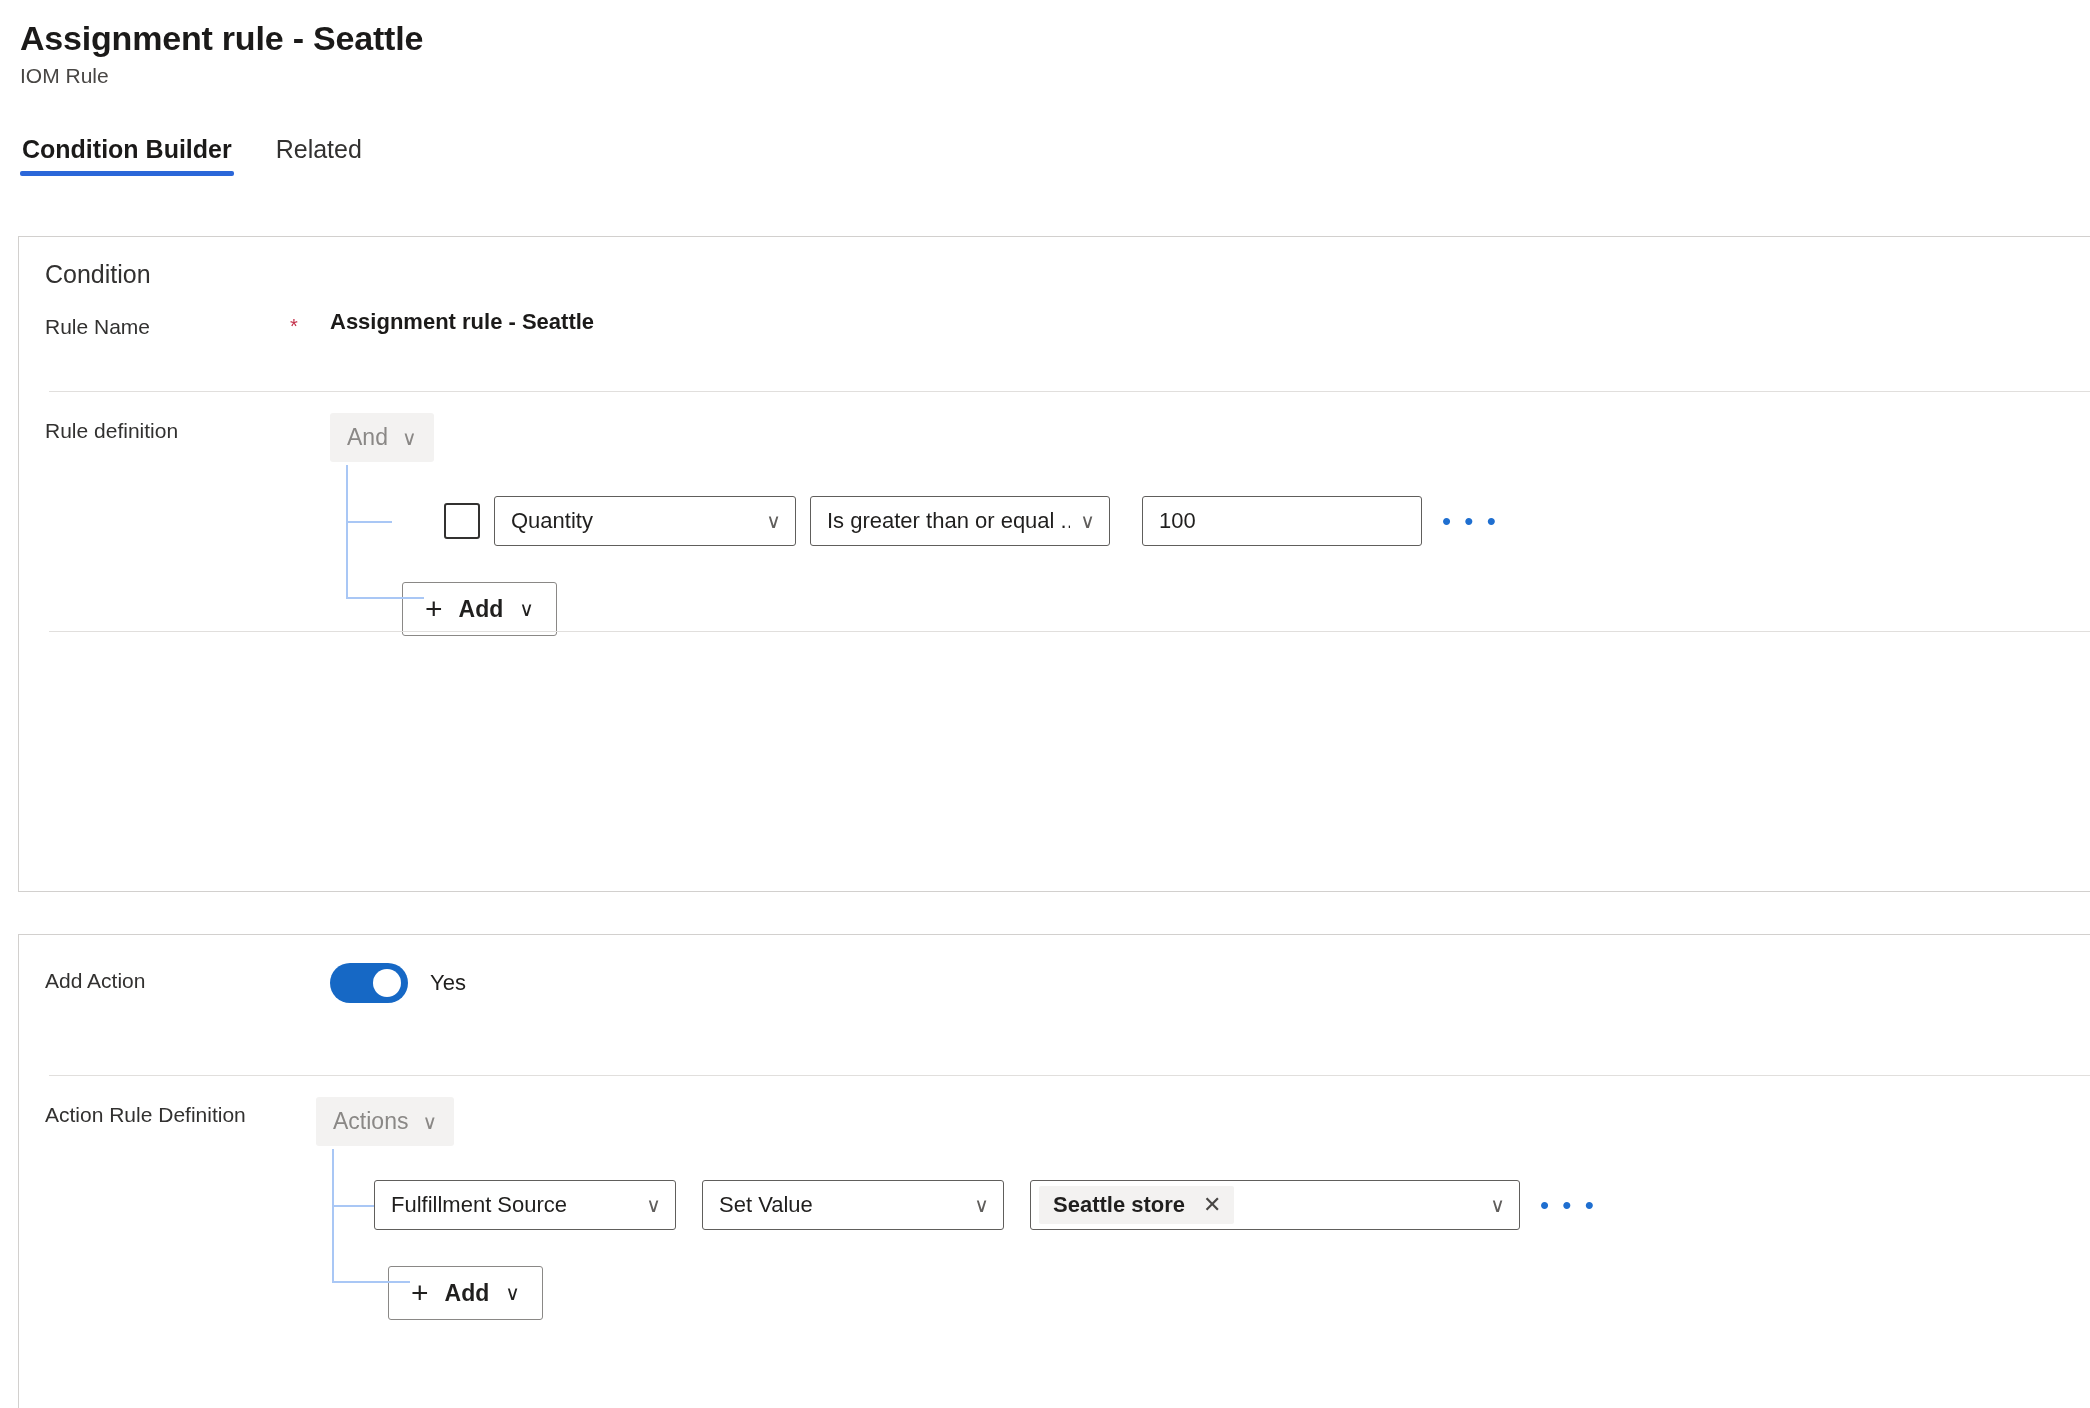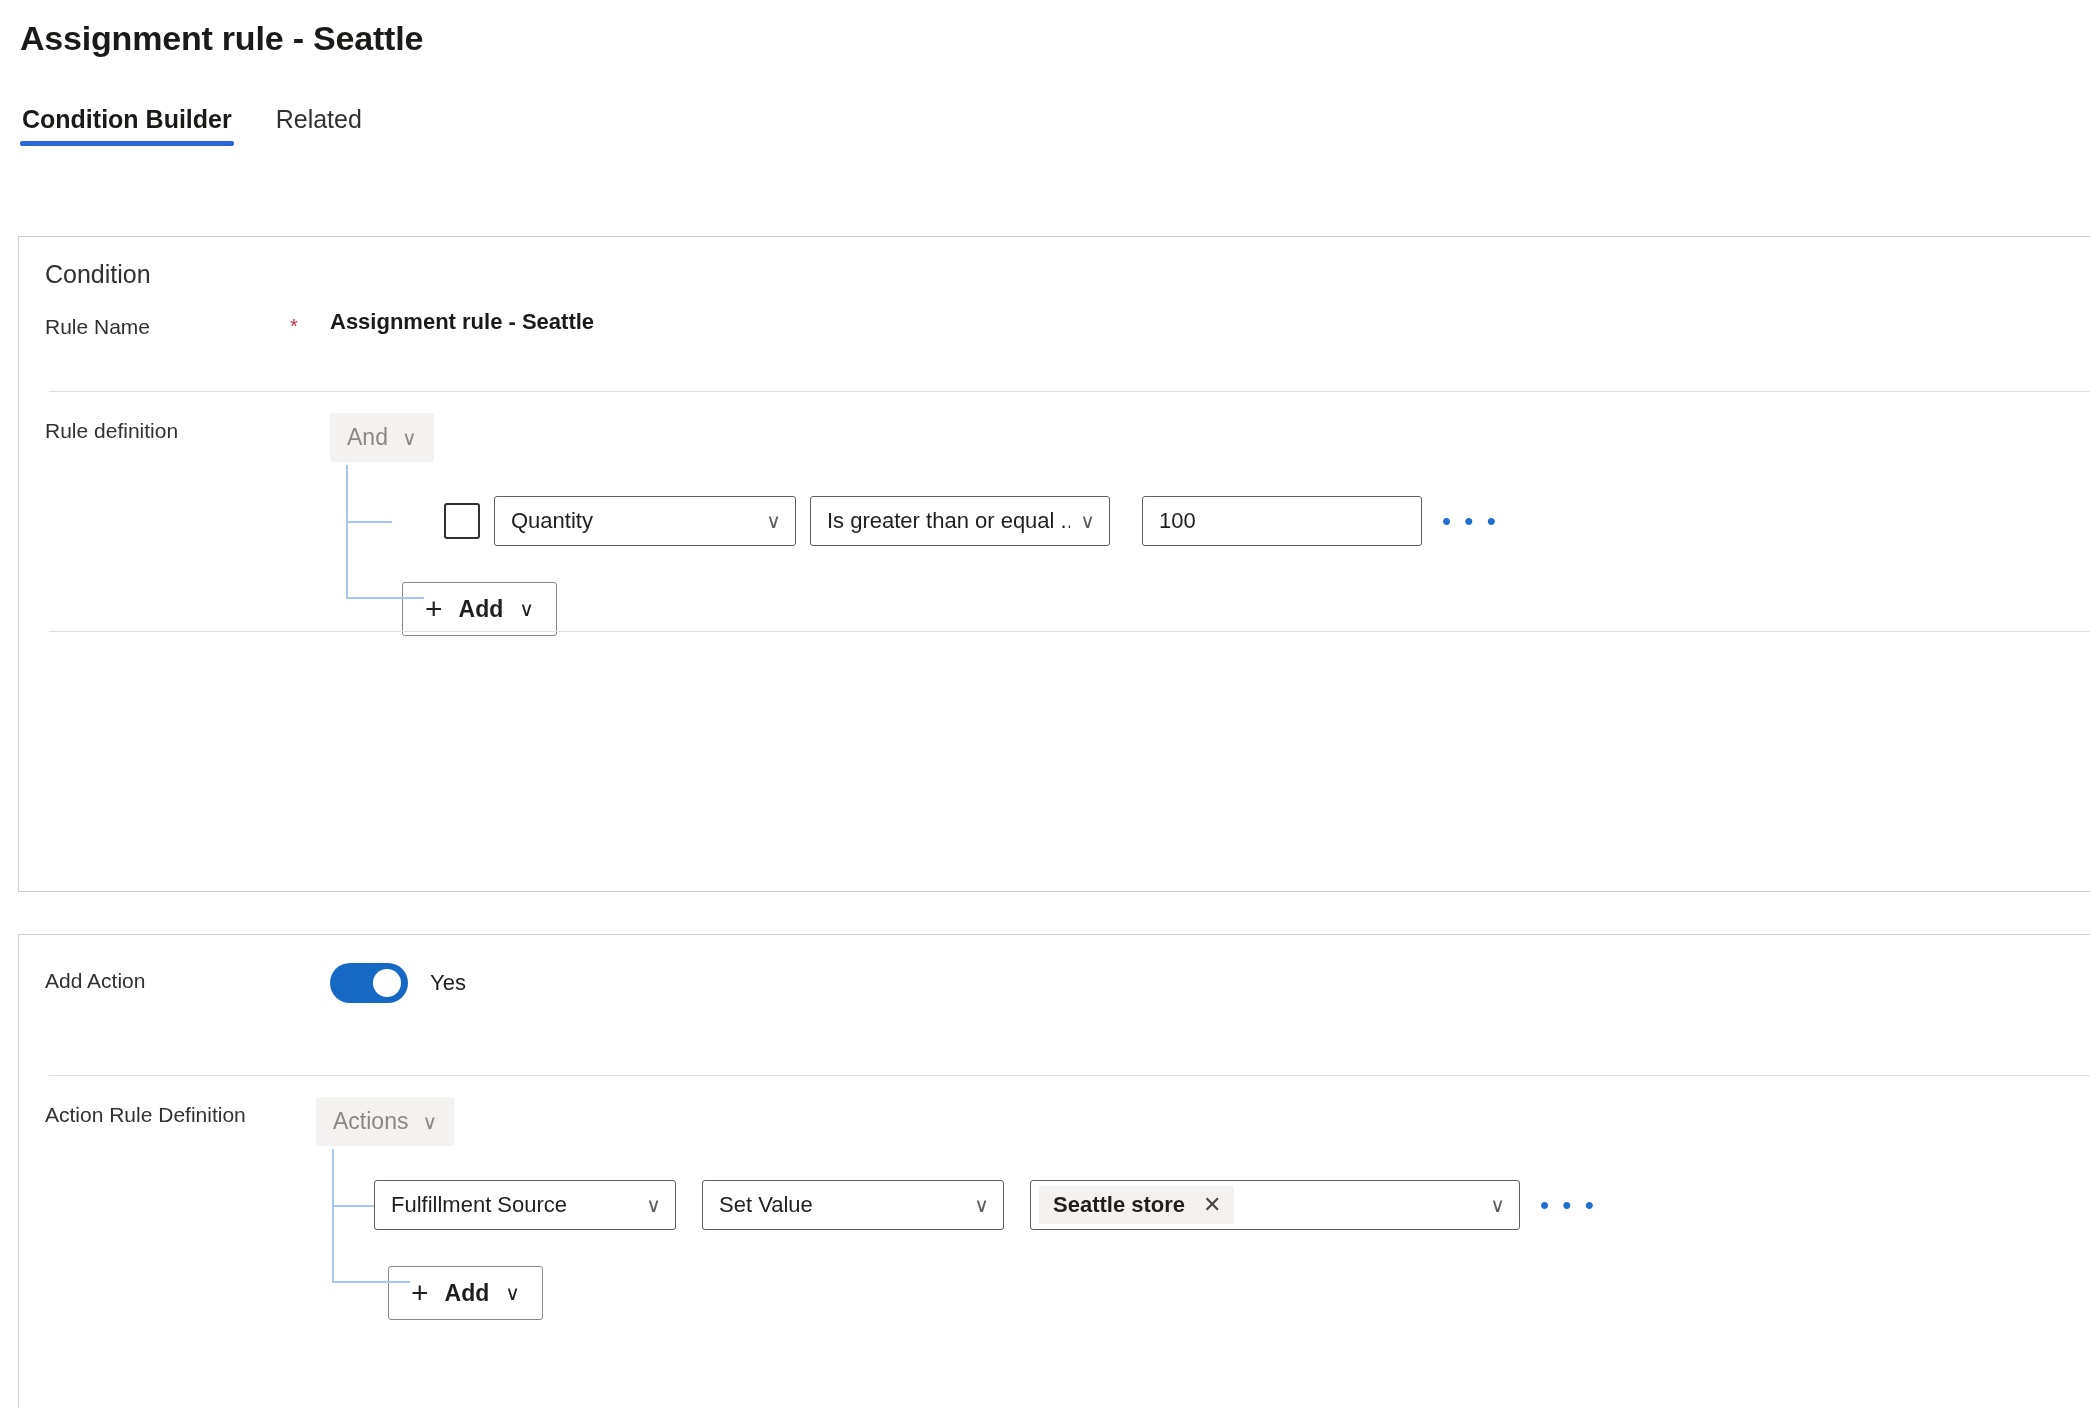--- a/index.html
+++ b/index.html
@@ -316,20 +316,21 @@
     text-align: right;
   }
 
   .chev-glyph { font-size: 20px; }
 </style>
 </head>
 <body>
 
 <div class="page-header">
   <div class="page-title">Assignment rule - Seattle</div>
+  <div class="page-subtitle">IOM Rule</div>
 </div>
 
 <div class="tabstrip">
   <div class="tab selected">
     <span>Condition Builder</span>
   </div>
   <div class="tab">
     <span>Related</span>
   </div>
 </div>

